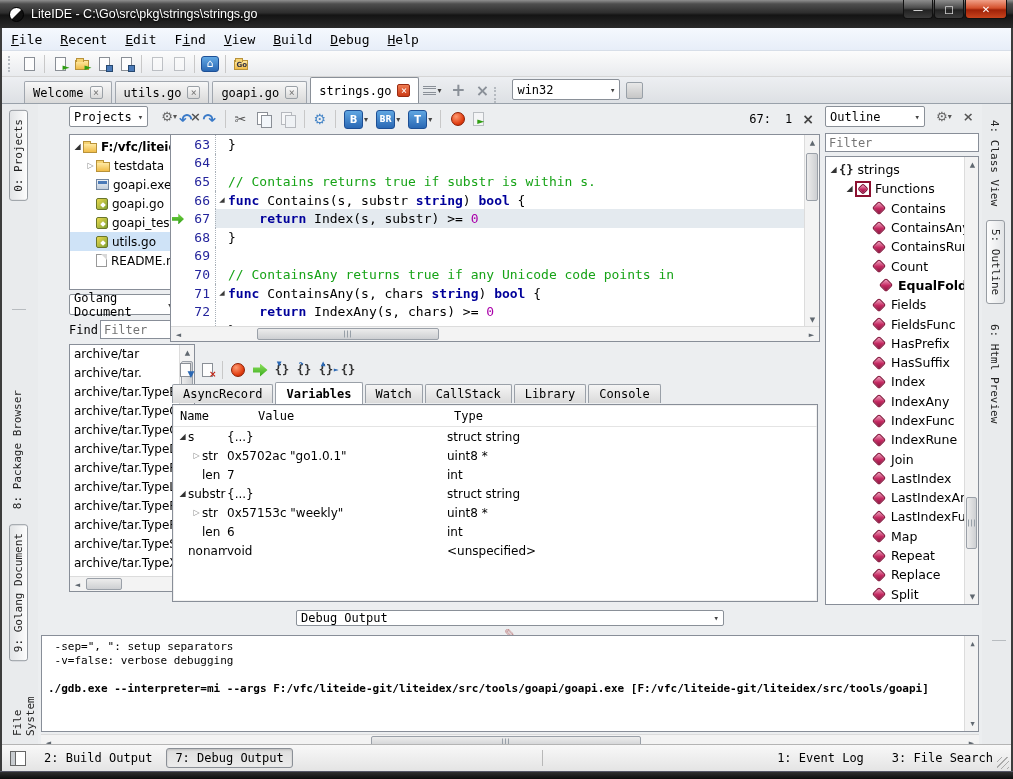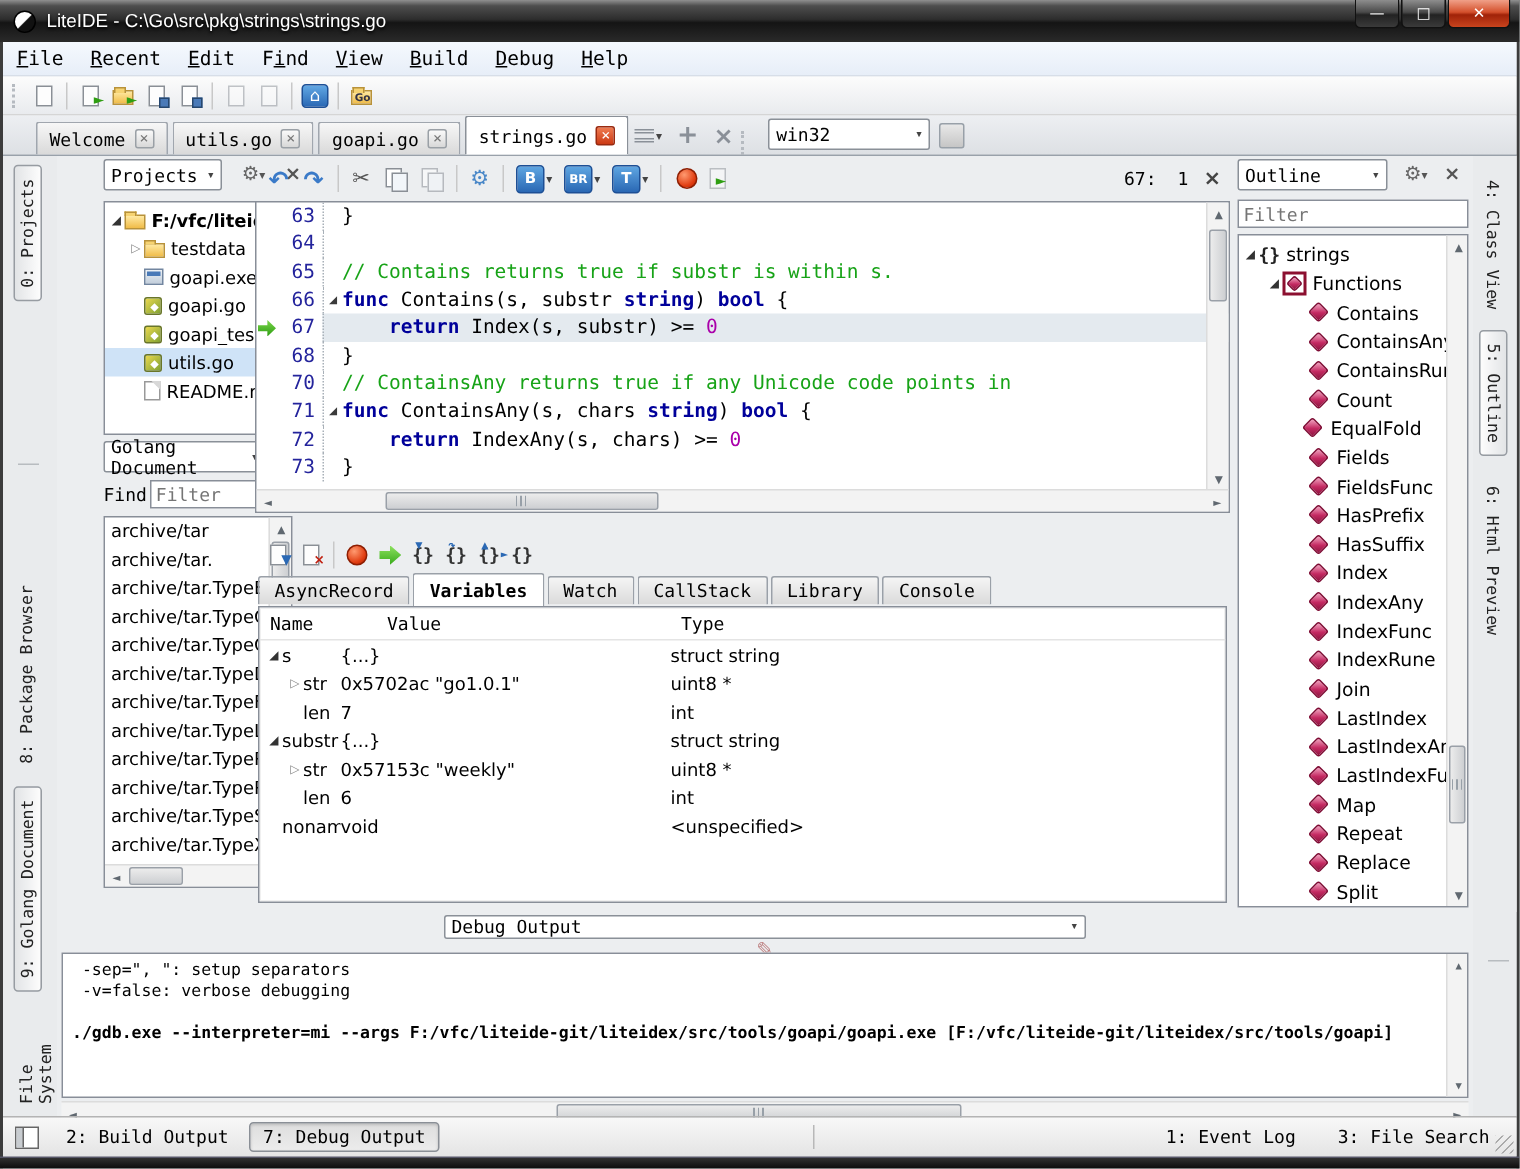--- a/index.html
+++ b/index.html
@@ -493,20 +493,26 @@
           </span>
           <span class="lnum">67</span>
           <span class="fold"></span>
           <span class="ctext"><span>    </span><span class="sk">return</span><span> Index(s, substr) &gt;= </span><span class="sn">0</span></span>
         </div>
         <div class="cline">
           <span class="acol"></span>
           <span class="lnum">68</span>
           <span class="fold"></span>
           <span class="ctext"><span>}</span></span>
+        </div>
+        <div class="cline">
+          <span class="acol"></span>
+          <span class="lnum">69</span>
+          <span class="fold"></span>
+          <span class="ctext"></span>
         </div>
         <div class="cline">
           <span class="acol"></span>
           <span class="lnum">70</span>
           <span class="fold"></span>
           <span class="ctext"><span class="sc">// ContainsAny returns true if any Unicode code points in</span></span>
         </div>
         <div class="cline">
           <span class="acol"></span>
           <span class="lnum">71</span>
@@ -688,21 +694,21 @@
         <div class="orow" style="padding-left: 34px;">
           <span class="exp"></span>
           <span class="dmond"></span>
           <span class="tlabel">ContainsRune</span>
         </div>
         <div class="orow" style="padding-left: 34px;">
           <span class="exp"></span>
           <span class="dmond"></span>
           <span class="tlabel">Count</span>
         </div>
-        <div class="orow" style="padding-left: 30px;">
+        <div class="orow" style="padding-left: 41px; font-weight: bold;">
           <span class="exp"></span>
           <span class="dmond"></span>
           <span class="tlabel">EqualFold</span>
         </div>
         <div class="orow" style="padding-left: 34px;">
           <span class="exp"></span>
           <span class="dmond"></span>
           <span class="tlabel">Fields</span>
         </div>
         <div class="orow" style="padding-left: 34px;">

